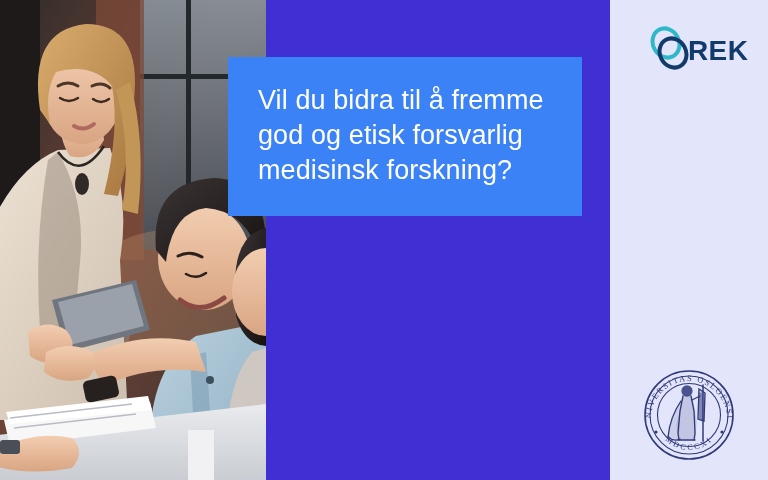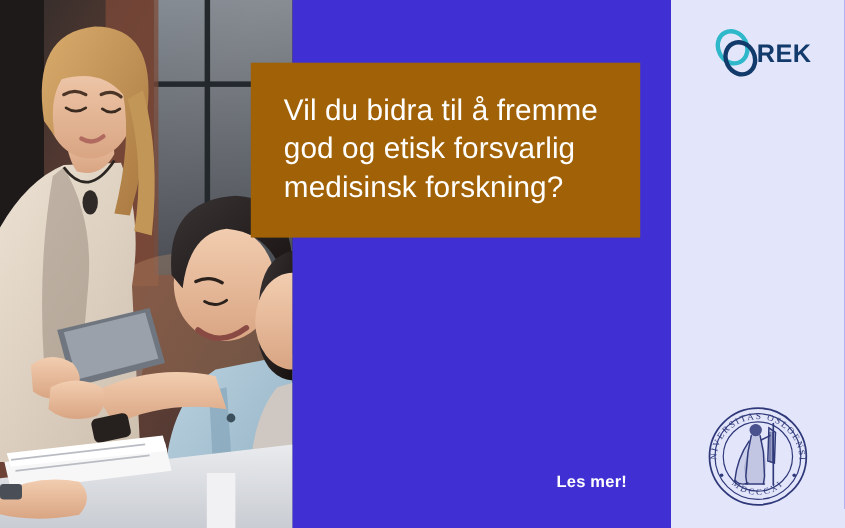--- a/index.html
+++ b/index.html
@@ -52,21 +52,21 @@
     background: #e3e6fb;
   }
 
   
   .headline-card {
     position: absolute;
     left: 228px;
     top: 57px;
     width: 354px;
     height: 159px;
-    background: #a16207;
+    background: #3b82f6;
     box-sizing: border-box;
     padding: 26px 30px 0 30px;
   }
   .headline-text {
     margin: 0;
     color: #ffffff;
     font-size: 27px;
     line-height: 35px;
     font-weight: 400;
     letter-spacing: 0.1px;
@@ -111,21 +111,21 @@
     left: 650px;
     top: 26px;
     width: 88px;
     height: 44px;
   }
   .rek-mark { position: absolute; left: 0; top: 0; width: 42px; height: 44px; }
   .rek-word {
     position: absolute;
     left: 38px;
     top: 9px;
-    font-size: 23px;
+    font-size: 28px;
     font-weight: 700;
     color: #123a6b;
     letter-spacing: 0.4px;
   }
 
   
   .uio-seal {
     position: absolute;
     left: 637px;
     top: 363px;
@@ -245,21 +245,20 @@
 
   <div class="lavender-panel"></div>
 
   <div class="headline-card">
     <p class="headline-text">Vil du bidra til å fremme
 god og etisk forsvarlig
 medisinsk forskning?</p>
   </div>
 
 
-  <div class="cta">Les mer!</div>
 
   <div class="rek-logo">
     <svg class="rek-mark" viewBox="0 0 42 44">
       <ellipse cx="16" cy="17" rx="13" ry="15" fill="none" stroke="#2fb8c9" stroke-width="4" transform="rotate(-28 16 17)"></ellipse>
       <ellipse cx="23" cy="27" rx="13" ry="15" fill="none" stroke="#123a6b" stroke-width="4" transform="rotate(-28 23 27)"></ellipse>
       <path d="M9 27 A13 15 0 0 0 22 40" fill="none" stroke="#2fb8c9" stroke-width="4" transform="rotate(-28 16 17)" opacity="0"></path>
     </svg>
     <span class="rek-word">REK</span>
   </div>
 

